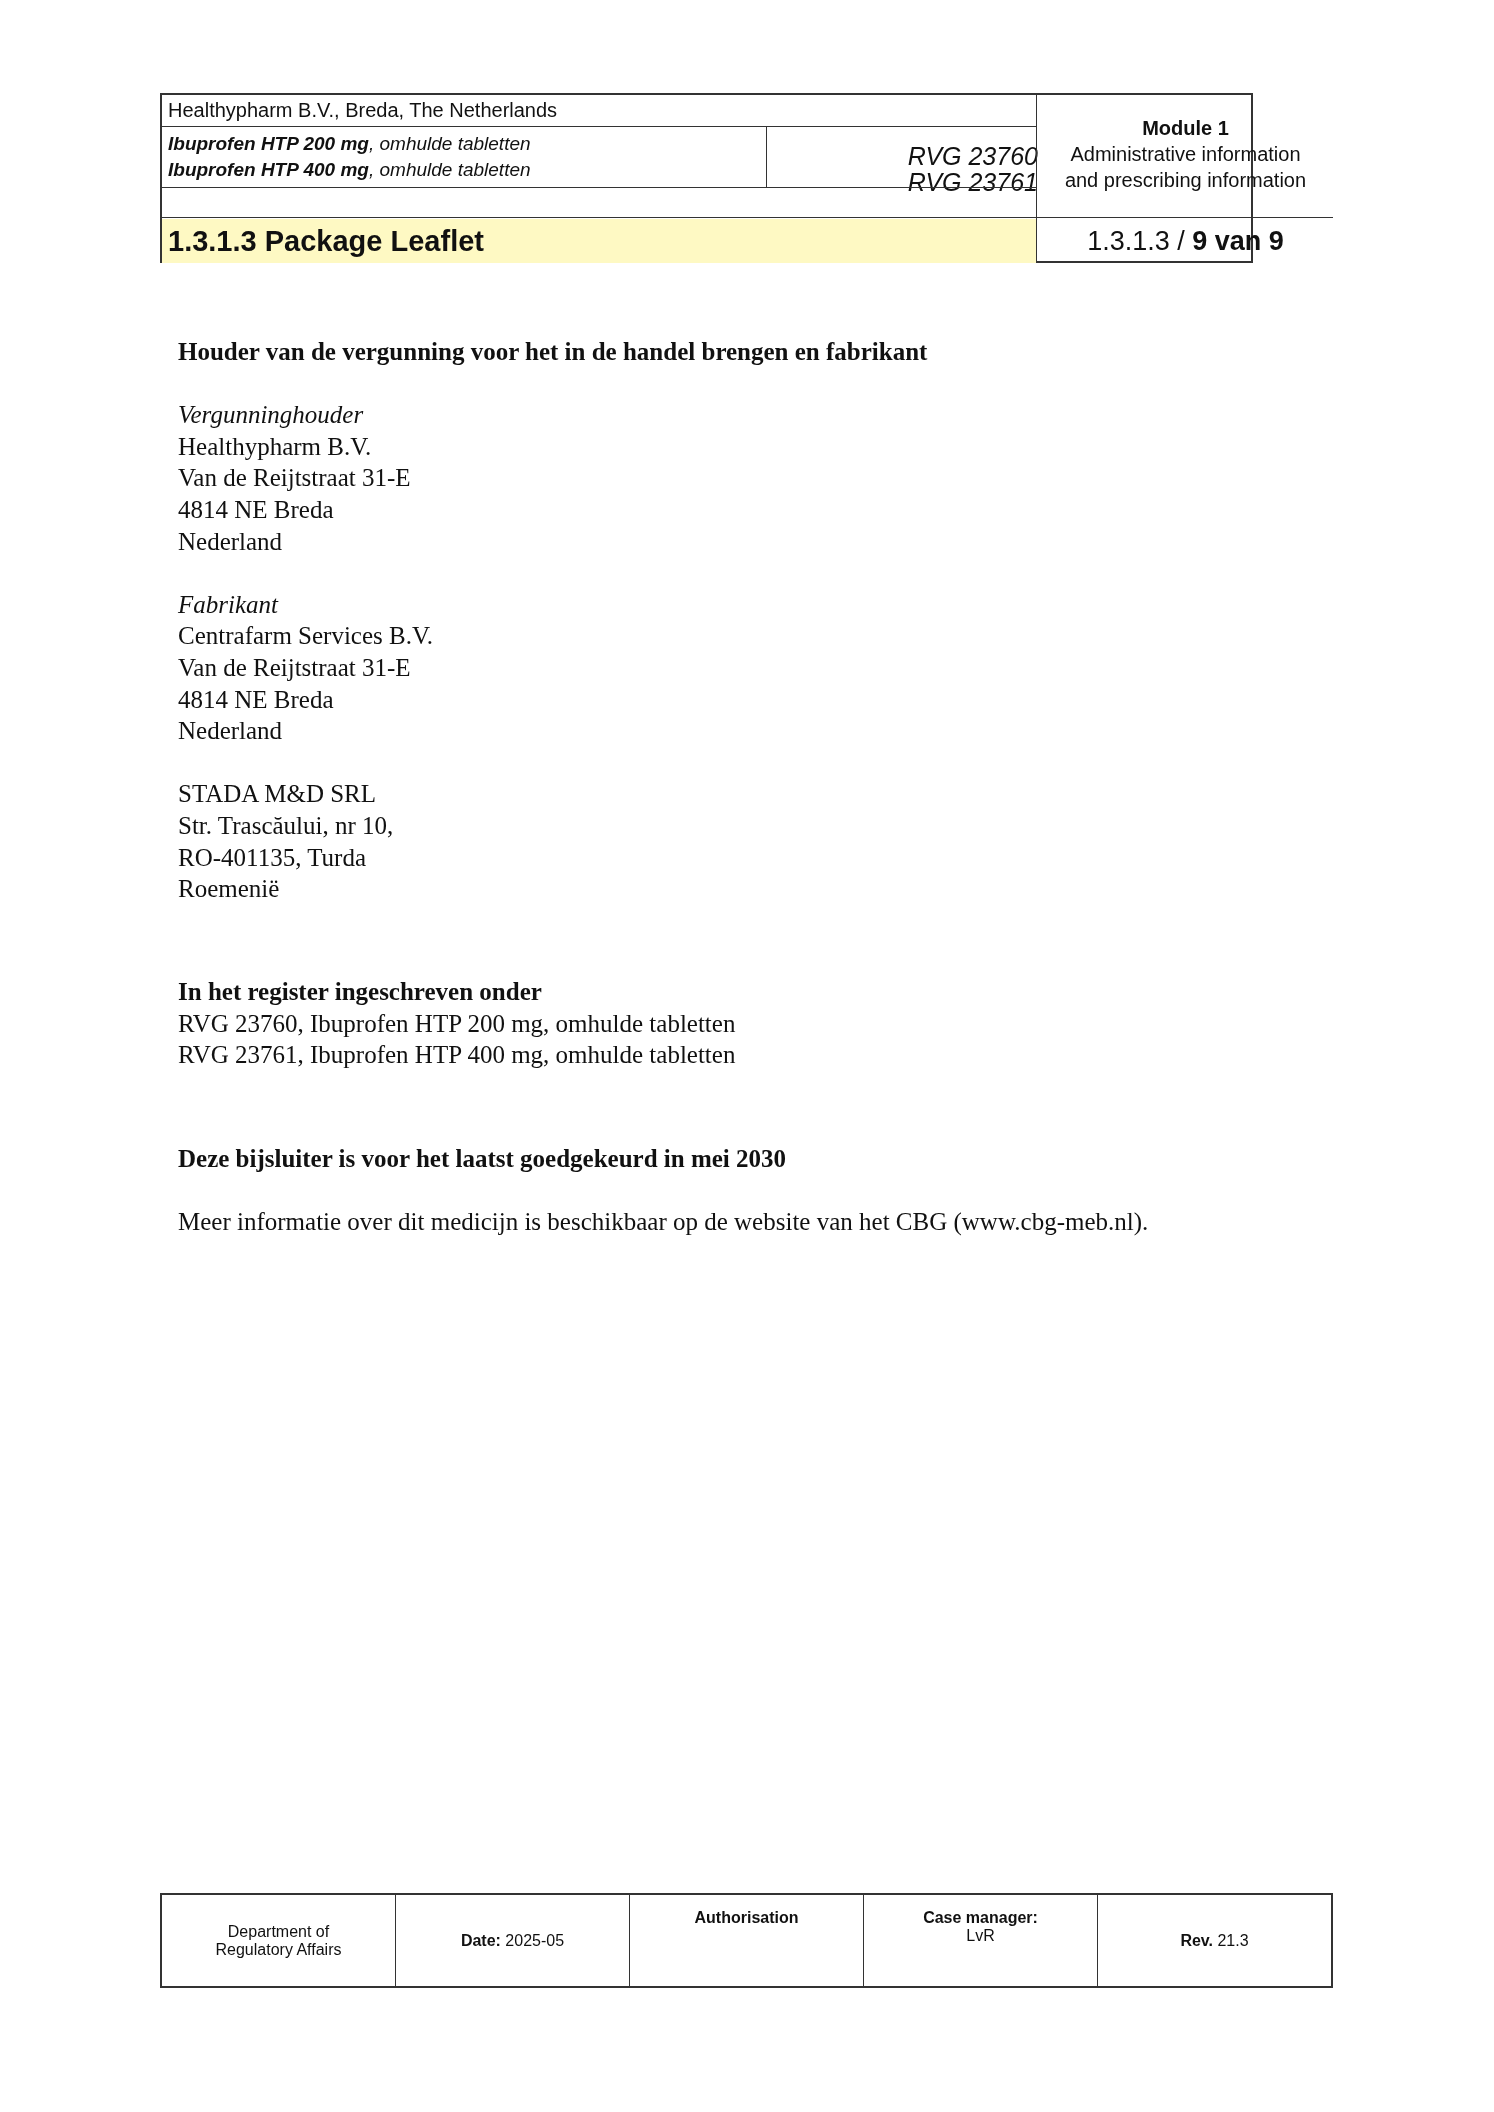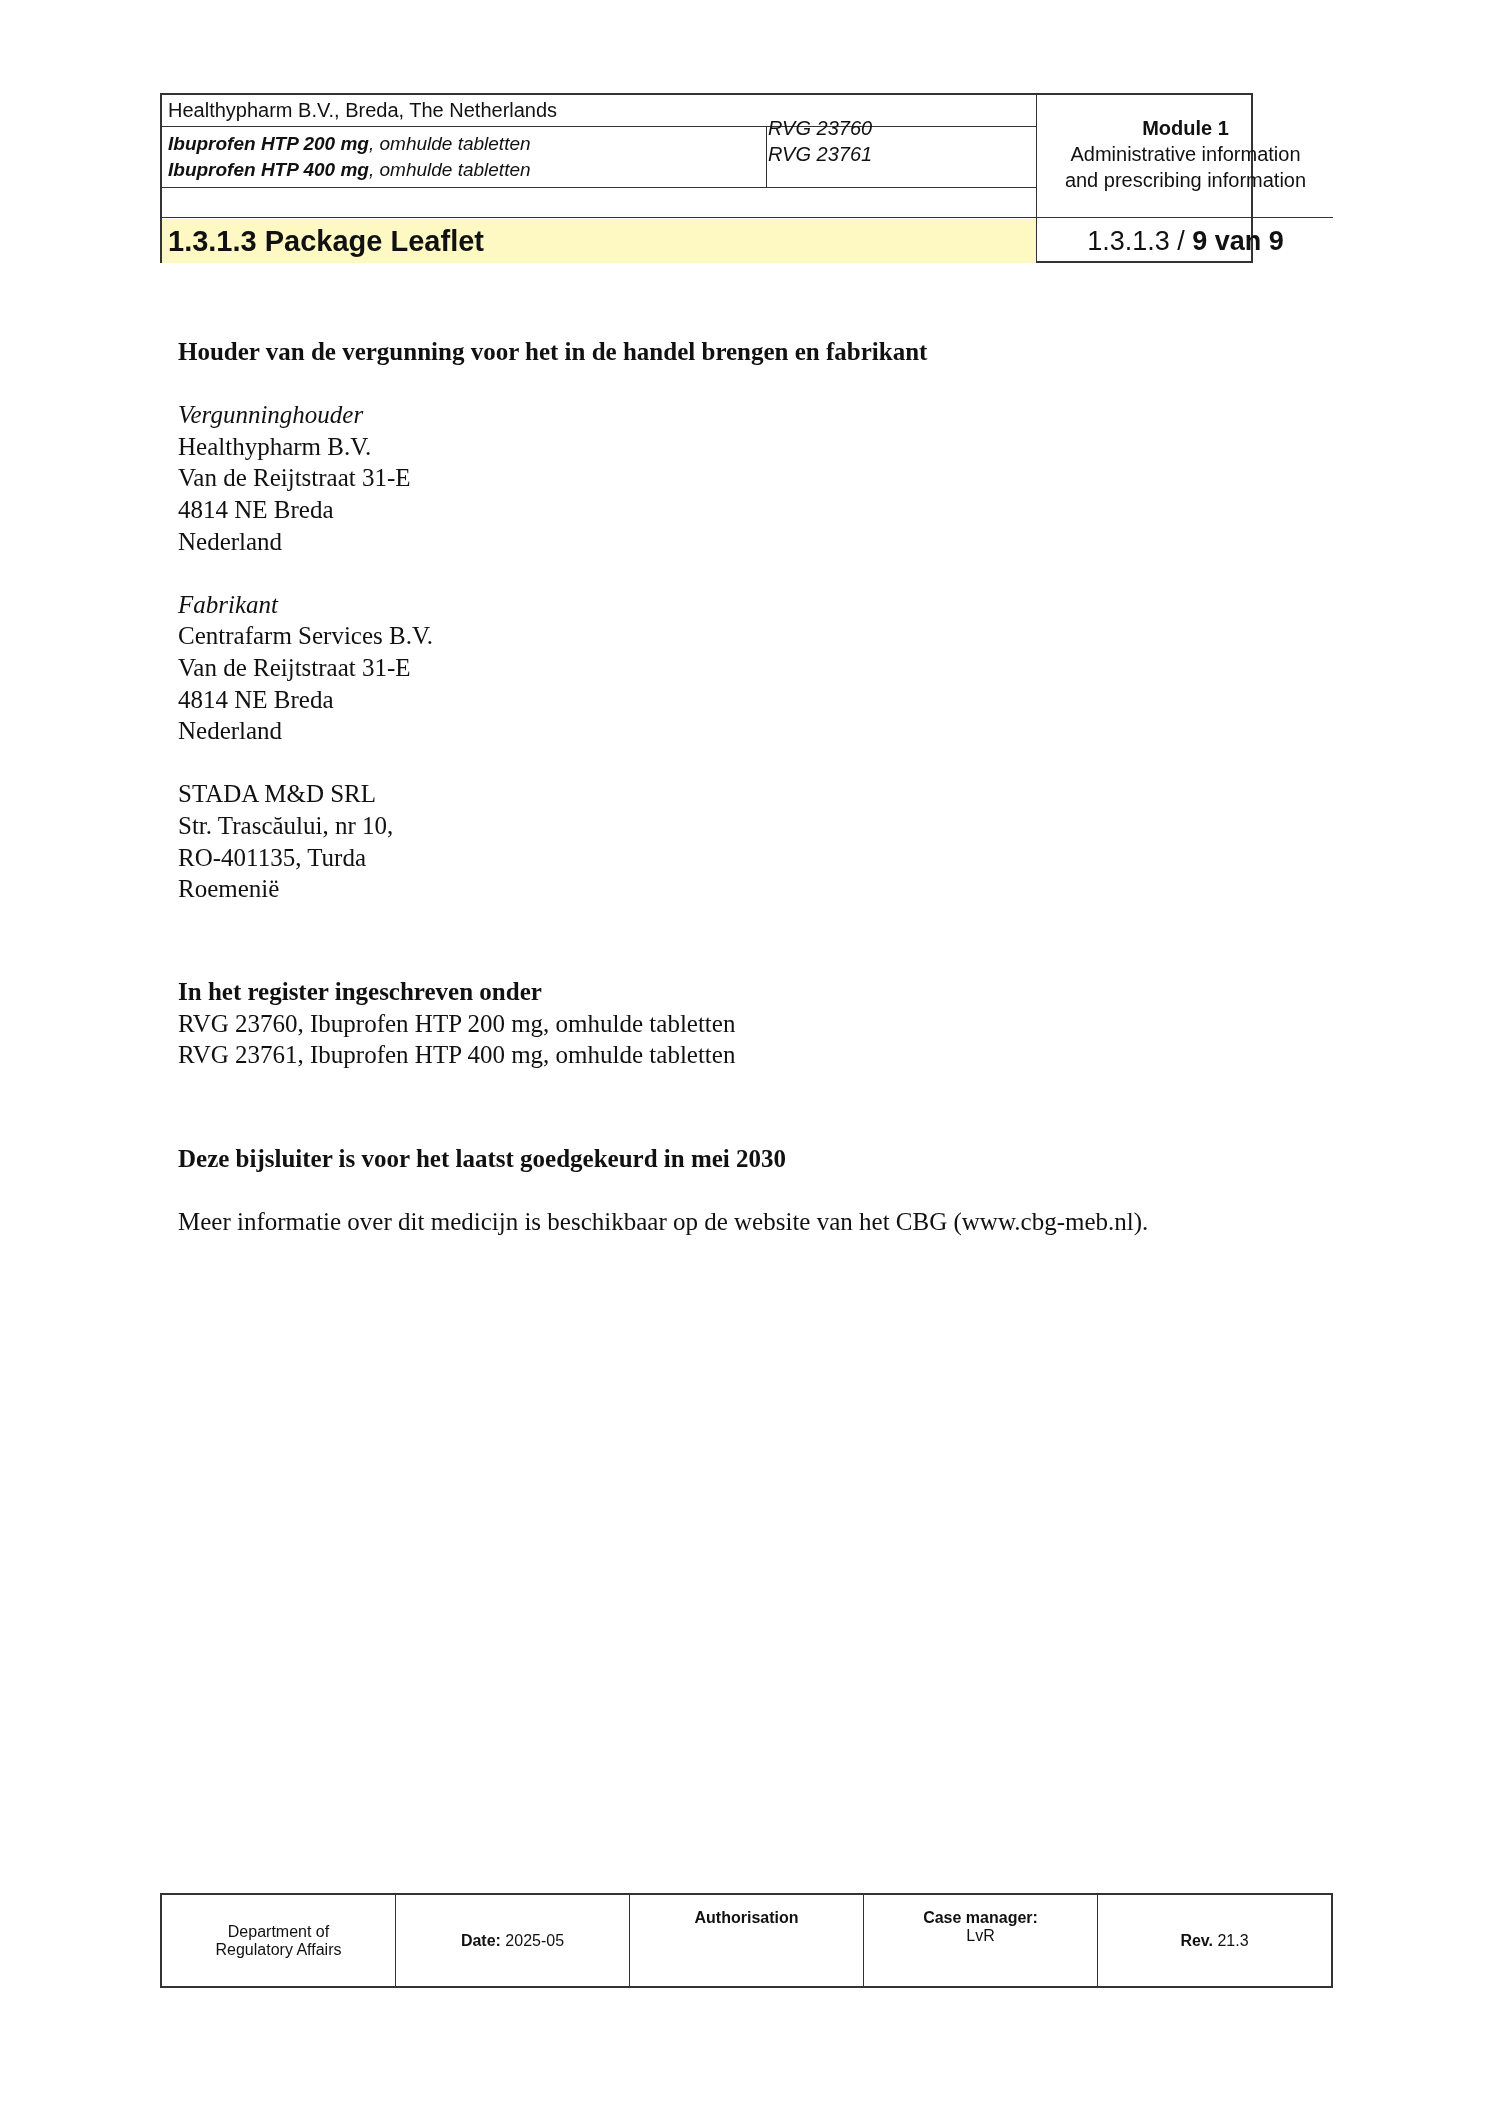--- a/index.html
+++ b/index.html
@@ -4,21 +4,21 @@
 <style>
   html, body { margin: 0; padding: 0; background: #ffffff; }
   body { width: 1494px; height: 2112px; position: relative; overflow: hidden; color: #111; }
   .hdr { position: absolute; left: 160px; top: 93px; width: 1093px; height: 170px; border: 2px solid #333; box-sizing: border-box; font-family: "Liberation Sans", sans-serif; }
   .hdr .cell { position: absolute; box-sizing: border-box; }
   .hdr .line-h { position: absolute; height: 0; border-top: 1.5px solid #333; }
   .hdr .line-v { position: absolute; width: 0; border-left: 1.5px solid #333; }
   .c-company { left: 6px; top: 4px; font-size: 20px; }
   .c-prod { left: 6px; top: 36px; font-size: 19px; line-height: 26px; font-style: italic; }
   .c-prod b { font-weight: bold; }
-  .c-rvg { left: 606px; width: 270px; top: 20px; font-size: 20px; line-height: 26px; font-style: italic; text-align: left; }
+  .c-rvg { left: 606px; width: 270px; top: 48px; font-size: 25px; line-height: 26px; font-style: italic; text-align: right; }
   .c-strength { left: 6px; top: 127px; font-size: 20px; }
   .c-title { left: 0; top: 124px; width: 874px; height: 44px; background: #fef9c3; padding-left: 6px; font-size: 29px; font-weight: bold; line-height: 44px; }
   .c-module { left: 876px; top: 20px; width: 295px; text-align: center; font-size: 20px; line-height: 26px; }
   .c-module .m-title { font-weight: bold; }
   .c-page { left: 876px; top: 124px; width: 295px; height: 44px; line-height: 44px; text-align: center; font-size: 27px; }
   .c-page b { font-weight: bold; }
 
   .body { position: absolute; left: 178px; top: 296px; width: 1140px; font-family: "Liberation Serif", serif; font-size: 25px; line-height: 31.6px; }
   .body p { margin: 0; }
   .body .gap { height: 31.6px; }

